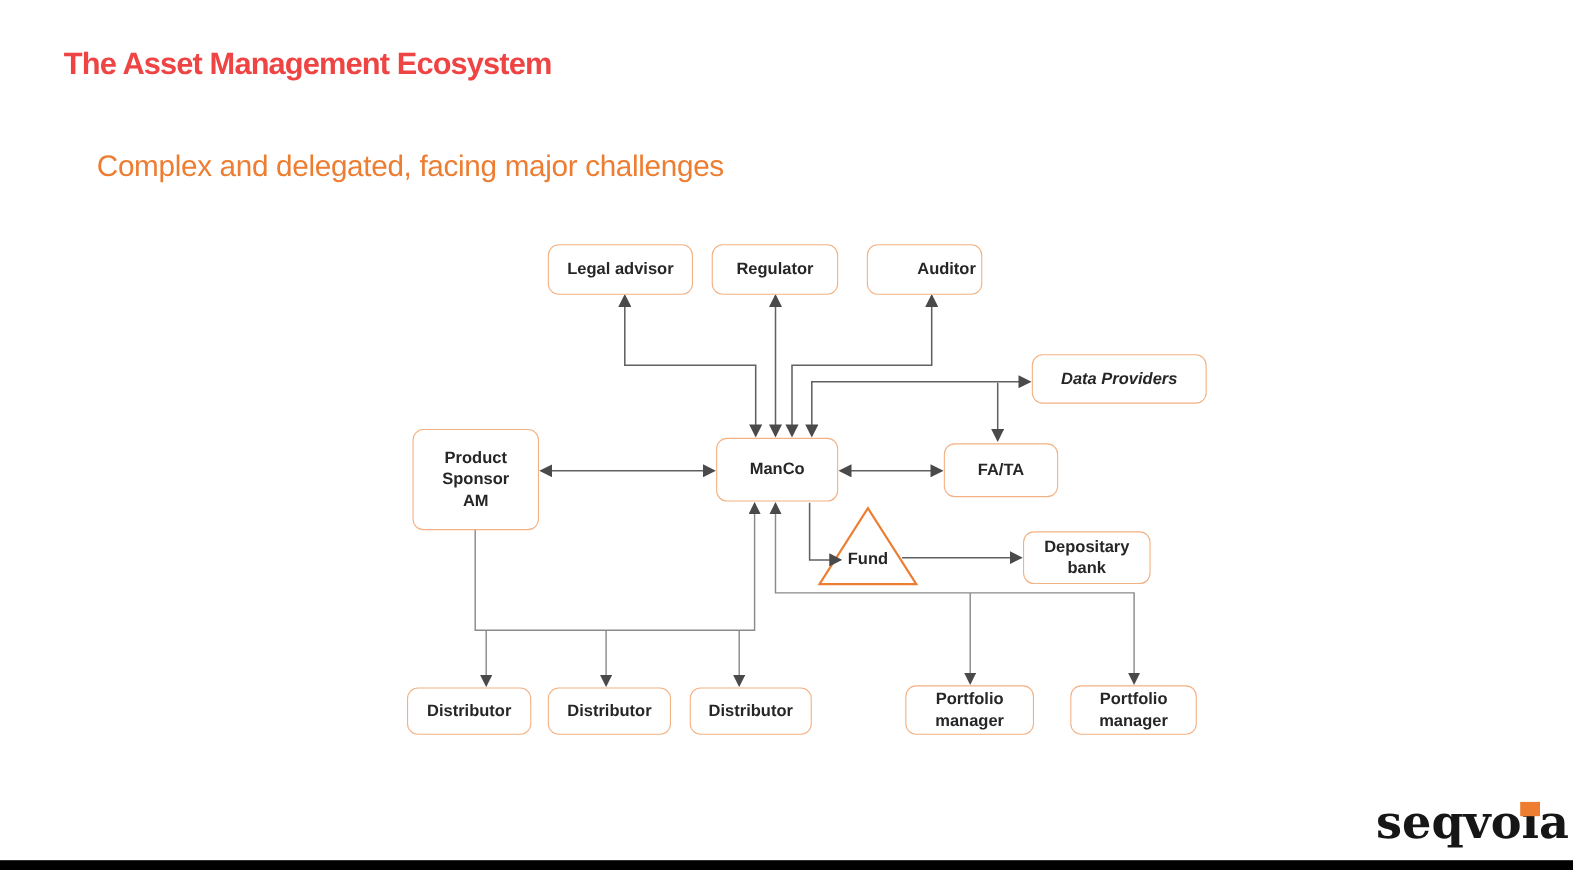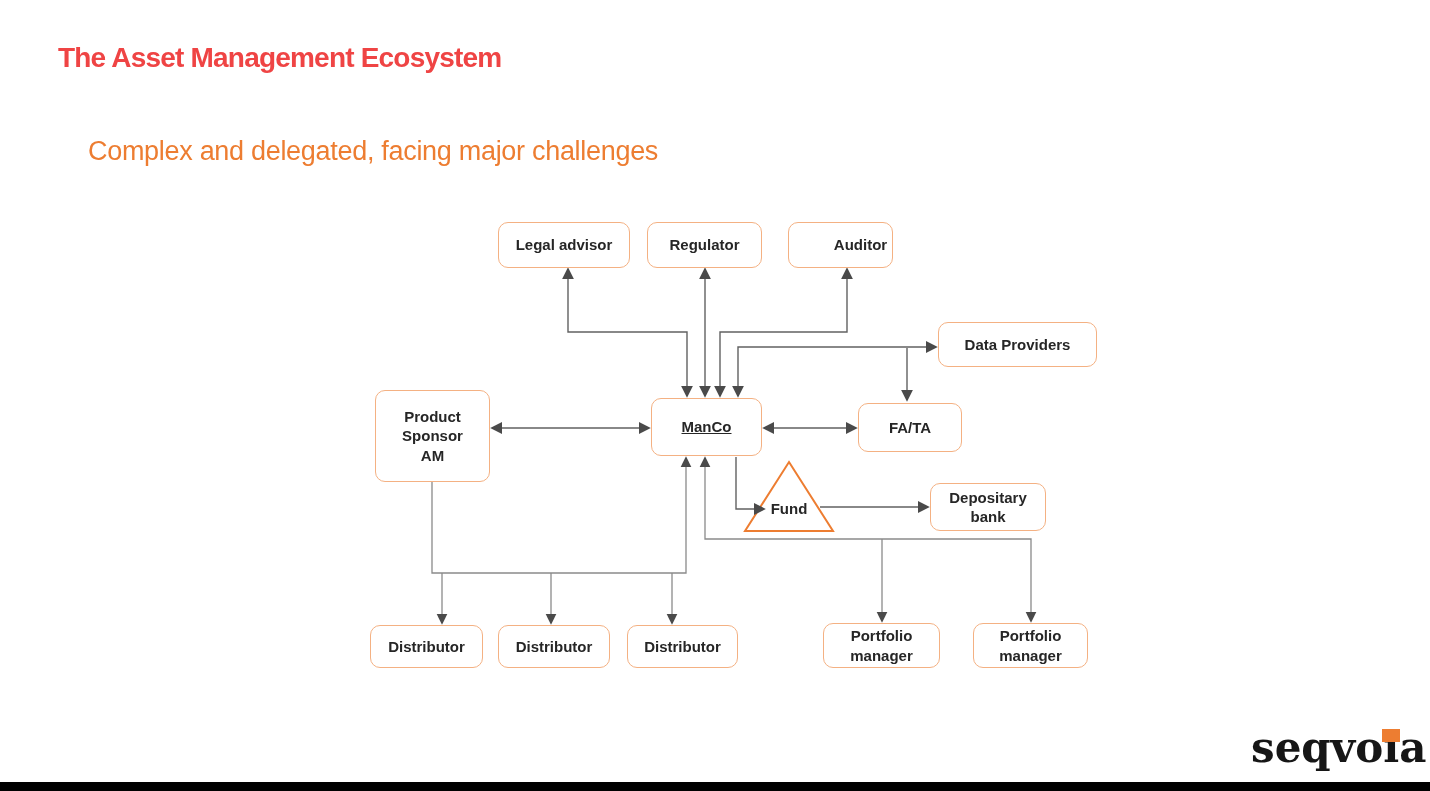--- a/index.html
+++ b/index.html
@@ -22,23 +22,23 @@
     position:absolute;box-sizing:border-box;
     border:1.6px solid #F4B183;border-radius:10px;background:#ffffff;
     display:flex;align-items:center;justify-content:center;text-align:center;
     font-size:15px;font-weight:600;color:#262626;line-height:1.3;
     white-space:pre-line;
   }
   .plain{border:none;background:transparent;}
   #n-legal        {left:498px;top:222px;width:132px;height:46px;text-align:center;}
   #n-regulator    {left:647px;top:222px;width:115px;height:46px;}
   #n-auditor      {left:788px;top:222px;width:105px;height:46px;padding-left:40px;}
-  #n-dataprov     {left:938px;top:322px;width:159px;height:45px;}
+  #n-dataprov     {left:938px;top:322px;width:159px;height:45px;font-style:italic;}
   #n-ps           {left:375px;top:390px;width:115px;height:92px;}
-  #n-manco        {left:651px;top:398px;width:111px;height:58px;text-decoration:underline;}
+  #n-manco        {left:651px;top:398px;width:111px;height:58px;}
   #n-fata         {left:858px;top:403px;width:104px;height:49px;}
   #n-depositary   {left:930px;top:483px;width:116px;height:48px;}
   #n-dist1        {left:370px;top:625px;width:113px;height:43px;}
   #n-dist2        {left:498px;top:625px;width:112px;height:43px;}
   #n-dist3        {left:627px;top:625px;width:111px;height:43px;}
   #n-pm1          {left:823px;top:623px;width:117px;height:45px;}
   #n-pm2          {left:973px;top:623px;width:115px;height:45px;}
   #n-fund-label   {left:759px;top:498px;width:60px;height:22px;}
   .footer-bar{
     position:absolute;left:0;bottom:0;width:1430px;height:9px;background:#000000;

